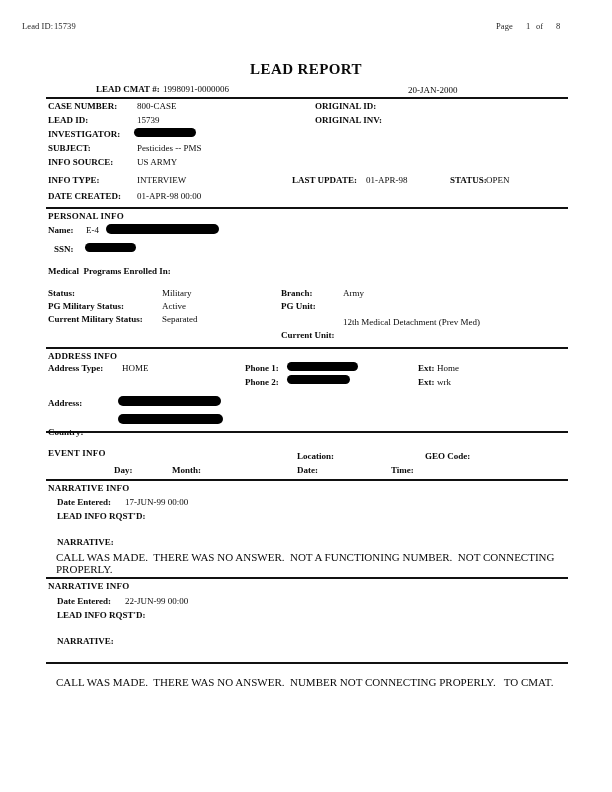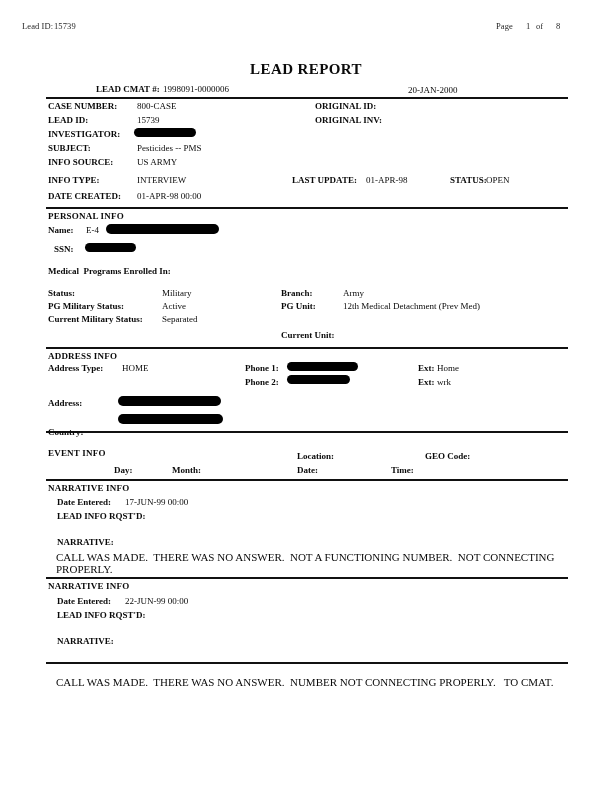--- a/index.html
+++ b/index.html
@@ -133,21 +133,21 @@
   <span class="t lbl" style="left:48px; top:267px;">Medical  Programs Enrolled In:</span>
 
   <span class="t lbl" style="left:48px; top:289px;">Status:</span>
   <span class="t val" style="left:162px; top:289px;">Military</span>
   <span class="t lbl" style="left:281px; top:289px;">Branch:</span>
   <span class="t val" style="left:343px; top:289px;">Army</span>
 
   <span class="t lbl" style="left:48px; top:302px;">PG Military Status:</span>
   <span class="t val" style="left:162px; top:302px;">Active</span>
   <span class="t lbl" style="left:281px; top:302px;">PG Unit:</span>
-  <span class="t val" style="left:343px; top:302px;">12th Medical Detachment (Prev Med)</span>
+  <span class="t val" style="left:343px; top:318px;">12th Medical Detachment (Prev Med)</span>
 
   <span class="t lbl" style="left:48px; top:315px;">Current Military Status:</span>
   <span class="t val" style="left:162px; top:315px;">Separated</span>
 
   <span class="t lbl" style="left:281px; top:331px;">Current Unit:</span>
   <span class="t val" style="left:343px; top:331px;"></span>
 
   <div class="rule" style="top:347px;"></div>
 
   <span class="t sect" style="left:48px; top:352px;">ADDRESS INFO</span>

